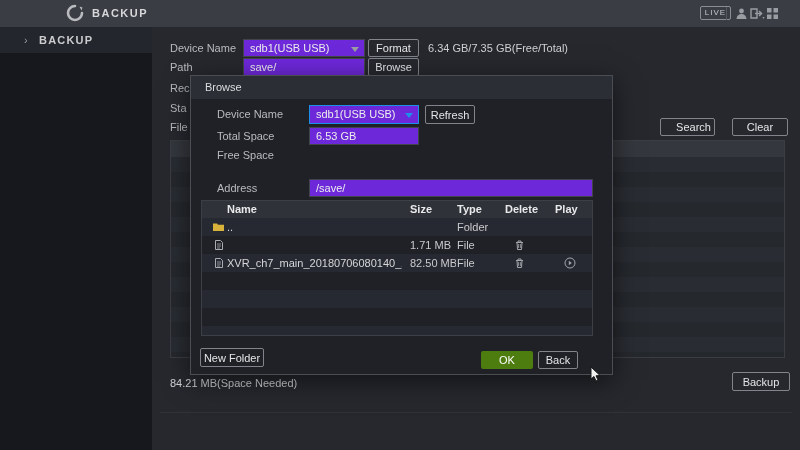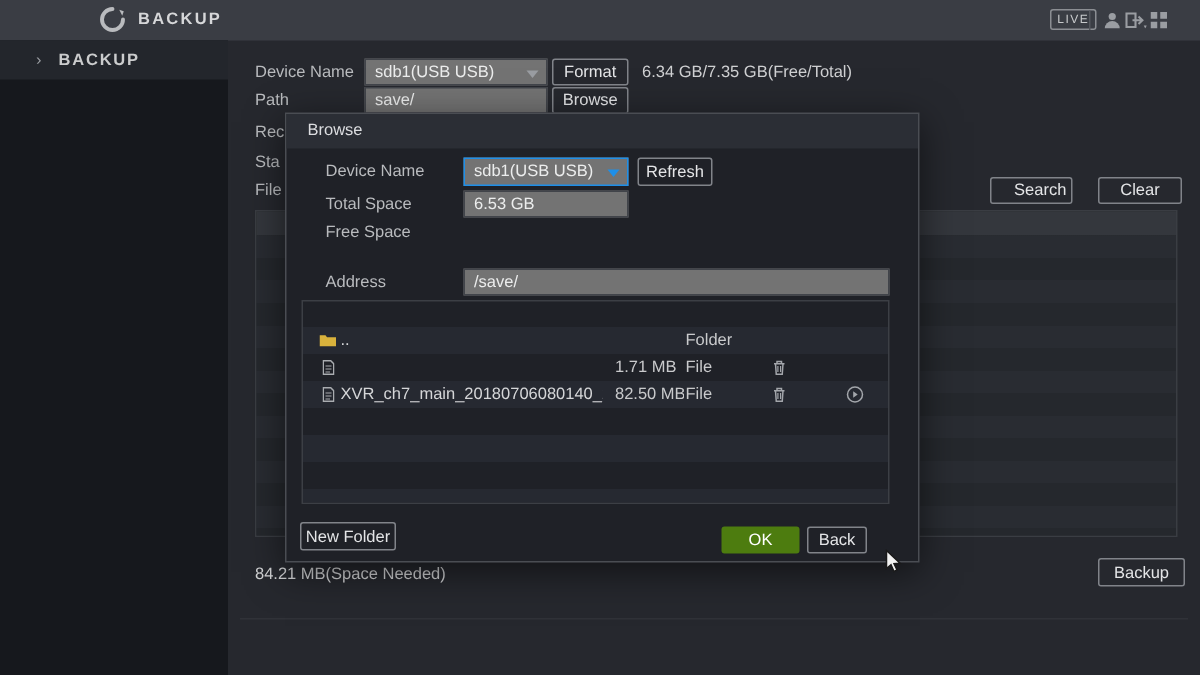--- a/index.html
+++ b/index.html
@@ -18,21 +18,21 @@
   .tb-ico { position:absolute; top:8px; }
 
   
   #sidebar { position:absolute; left:0; top:27px; width:152px; height:423px; background:#16181d; }
   #sidebar-item { position:absolute; left:0; top:0; width:152px; height:26px; background:#23262c;
     color:#cbcccd; line-height:26px; cursor:pointer; }
   #sidebar-item .arrow { position:absolute; left:24px; top:0; font-size:11px; color:#9a9da2; }
   #sidebar-item .lbl { position:absolute; left:39px; top:0; letter-spacing:1.2px; font-weight:bold; font-size:11px;}
 
   
-  .field { position:absolute; background:#737373; border:1px solid #41444a; color:#eceded;
+  .field { position:absolute; background:#6d28d9; border:1px solid #41444a; color:#eceded;
     padding:0 6px; line-height:16px; white-space:nowrap; overflow:hidden; }
   .btn { position:absolute; border:1px solid #81848a; border-radius:2px; background:transparent;
     color:#e4e5e7; text-align:center; font-size:11px; }
   .label { position:absolute; color:#b9bbbe; white-space:nowrap; }
   .caret { position:absolute; right:5px; top:7px; width:0; height:0;
     border-left:4px solid transparent; border-right:4px solid transparent; border-top:5px solid #9a9da2; }
 
   
   #main-table { position:absolute; left:170px; top:140px; width:615px; height:218px;
     border:1px solid #3a3d43; background:#25282d; }
@@ -148,20 +148,27 @@
 
   <div class="m-label" style="top:54px;">Total Space</div>
   <div class="field" style="left:118px; top:51px; width:110px; height:18px;">6.53 GB</div>
 
   <div class="m-label" style="top:73px;">Free Space</div>
 
   <div class="m-label" style="top:106px;">Address</div>
   <div class="field" style="left:118px; top:103px; width:284px; height:18px;">/save/</div>
 
   <div id="m-list">
+    <div id="m-list-header">
+      <span class="hcell" style="left:25px">Name</span>
+      <span class="hcell" style="left:208px">Size</span>
+      <span class="hcell" style="left:255px">Type</span>
+      <span class="hcell" style="left:303px">Delete</span>
+      <span class="hcell" style="left:353px">Play</span>
+    </div>
 
     <div class="lrow alt" style="top:17px;">
       <svg class="row-ico" width="11" height="9" viewBox="0 0 11 9">
         <path d="M0 1.5 h4 l1 1.3 h6 v6.2 h-11 z" fill="#d9b23c"></path>
       </svg>
       <span class="cell name">..</span>
       <span class="cell type">Folder</span>
     </div>
 
     <div class="lrow" style="top:35px;">

